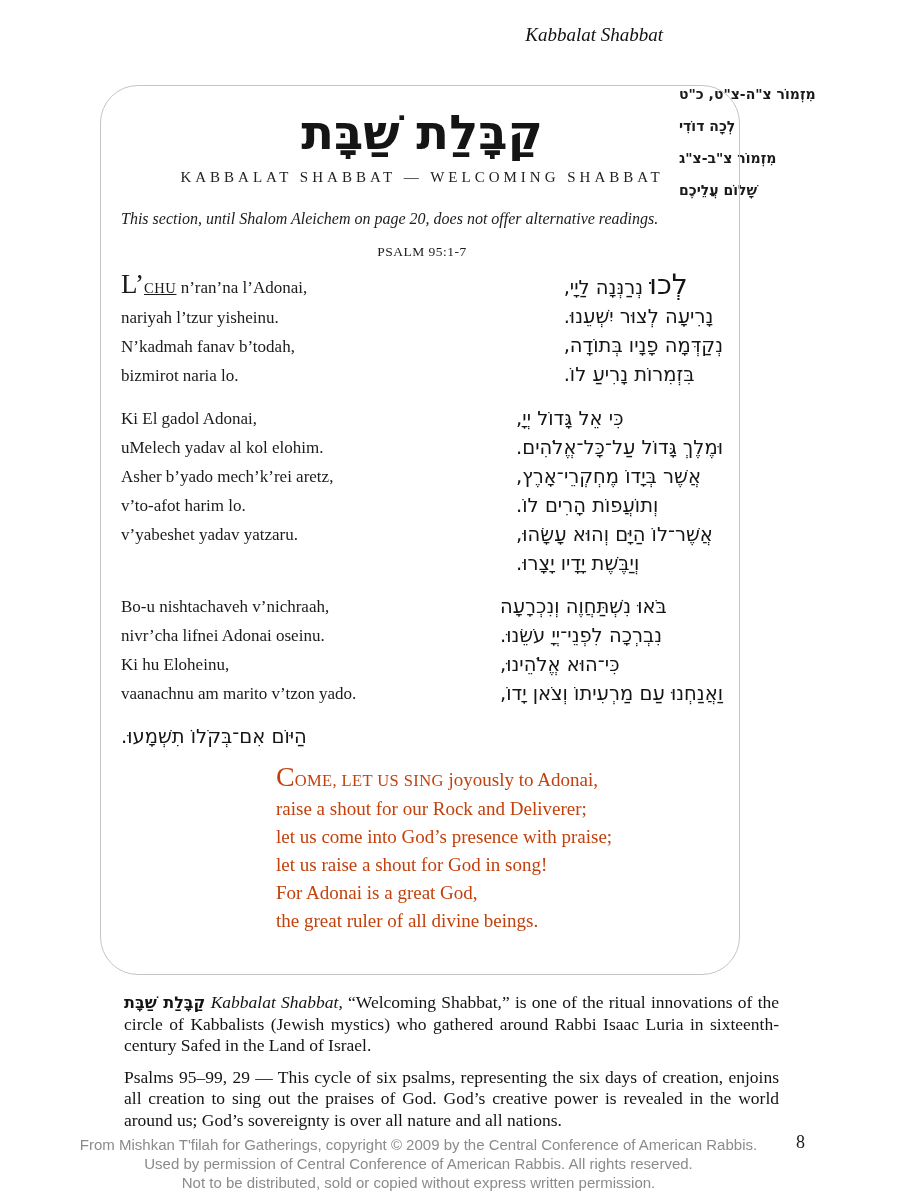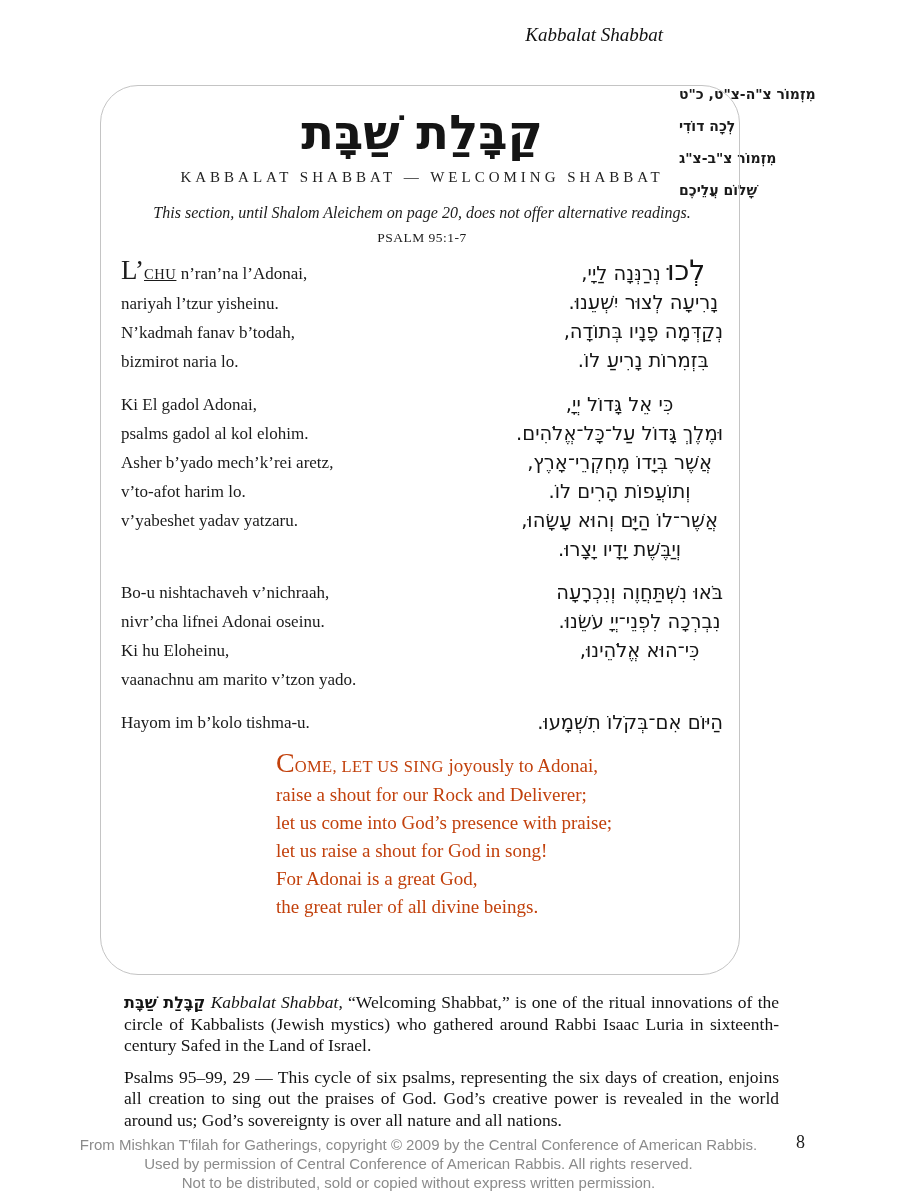--- a/index.html
+++ b/index.html
@@ -39,39 +39,39 @@
     font-family:"DejaVu Sans", sans-serif;
     font-size:48px;font-weight:600;color:#151515;
     line-height:1.35;margin-top:2px;
   }
   .title-english{
     text-align:center;
     font-size:15px;letter-spacing:4px;color:#222;
     margin-top:4px;white-space:nowrap;
   }
   .section-note{
-    text-align:center;font-style:italic;font-size:16px;
-    margin-top:18px;color:#1c1c1c;
+    text-align:left;font-style:italic;font-size:16px;
+    margin-top:24px;color:#1c1c1c;
   }
   .psalm-heading{
     text-align:center;font-size:13.5px;letter-spacing:0.5px;
-    margin-top:8px;color:#1c1c1c;
+    margin-top:16px;color:#1c1c1c;
   }
   .stanza{
     display:flex;justify-content:space-between;align-items:flex-start;
     margin-top:14px;
   }
   .stanza.first{margin-top:10px;}
   .translit-col{
     font-size:17px;line-height:29px;white-space:nowrap;color:#1b1b1b;
   }
   .translit-initial{font-size:27px;}
   .translit-smallcaps{font-size:14.5px;letter-spacing:0.6px;text-decoration:underline;}
   .hebrew-col{
-    direction:rtl;text-align:center;
+    direction:rtl;text-align:left;
     font-family:"DejaVu Sans", sans-serif;
     font-size:19.5px;font-weight:500;line-height:29px;
     white-space:nowrap;color:#151515;
   }
   .hebrew-big{font-size:28px;}
   .translation{
     margin-top:12px;margin-left:155px;
     font-size:19px;line-height:28px;color:#c2410c;
   }
   .translation-initial{font-size:28px;}
@@ -131,21 +131,21 @@
         <div><span class="hebrew-big">לְכוּ</span><span> נְרַנְּנָה לַיָי,</span></div>
         <div>נָרִיעָה לְצוּר יִשְׁעֵנוּ.</div>
         <div>נְקַדְּמָה פָנָיו בְּתוֹדָה,</div>
         <div>בִּזְמִרוֹת נָרִיעַ לוֹ.</div>
       </div>
     </div>
 
     <div class="stanza">
       <div class="translit-col">
         <div>Ki El gadol Adonai,</div>
-        <div>psalms gadol al kol elohim.</div>
+        <div>uMelech yadav al kol elohim.</div>
         <div>Asher b’yado mech’k’rei aretz,</div>
         <div>v’to-afot harim lo.</div>
         <div>v’yabeshet yadav yatzaru.</div>
       </div>
       <div class="hebrew-col">
         <div>כִּי אֵל גָּדוֹל יְיָ,</div>
         <div>וּמֶלֶךְ גָּדוֹל עַל־כָּל־אֱלֹהִים.</div>
         <div>אֲשֶׁר בְּיָדוֹ מֶחְקְרֵי־אָרֶץ,</div>
         <div>וְתוֹעֲפוֹת הָרִים לוֹ.</div>
         <div>אֲשֶׁר־לוֹ הַיָּם וְהוּא עָשָׂהוּ,</div>
@@ -157,25 +157,25 @@
       <div class="translit-col">
         <div>Bo-u nishtachaveh v’nichraah,</div>
         <div>nivr’cha lifnei Adonai oseinu.</div>
         <div>Ki hu Eloheinu,</div>
         <div>vaanachnu am marito v’tzon yado.</div>
       </div>
       <div class="hebrew-col">
         <div>בֹּאוּ נִשְׁתַּחֲוֶה וְנִכְרָעָה</div>
         <div>נִבְרְכָה לִפְנֵי־יְיָ עֹשֵׂנוּ.</div>
         <div>כִּי־הוּא אֱלֹהֵינוּ,</div>
+        <div>וַאֲנַחְנוּ עַם מַרְעִיתוֹ וְצֹאן יָדוֹ,</div>
       </div>
     </div>
 
     <div class="stanza">
-      <div class="translit-col">Hayom im b’kolo tishma-u.</div>
       <div class="hebrew-col">הַיּוֹם אִם־בְּקֹלוֹ תִשְׁמָעוּ.</div>
     </div>
 
     <div class="translation">
       <div><span class="translation-initial">C</span><span class="translation-smallcaps">OME, LET US SING</span><span> joyously to Adonai,</span></div>
       <div>raise a shout for our Rock and Deliverer;</div>
       <div>let us come into God’s presence with praise;</div>
       <div>let us raise a shout for God in song!</div>
       <div>For Adonai is a great God,</div>
       <div>the great ruler of all divine beings.</div>

